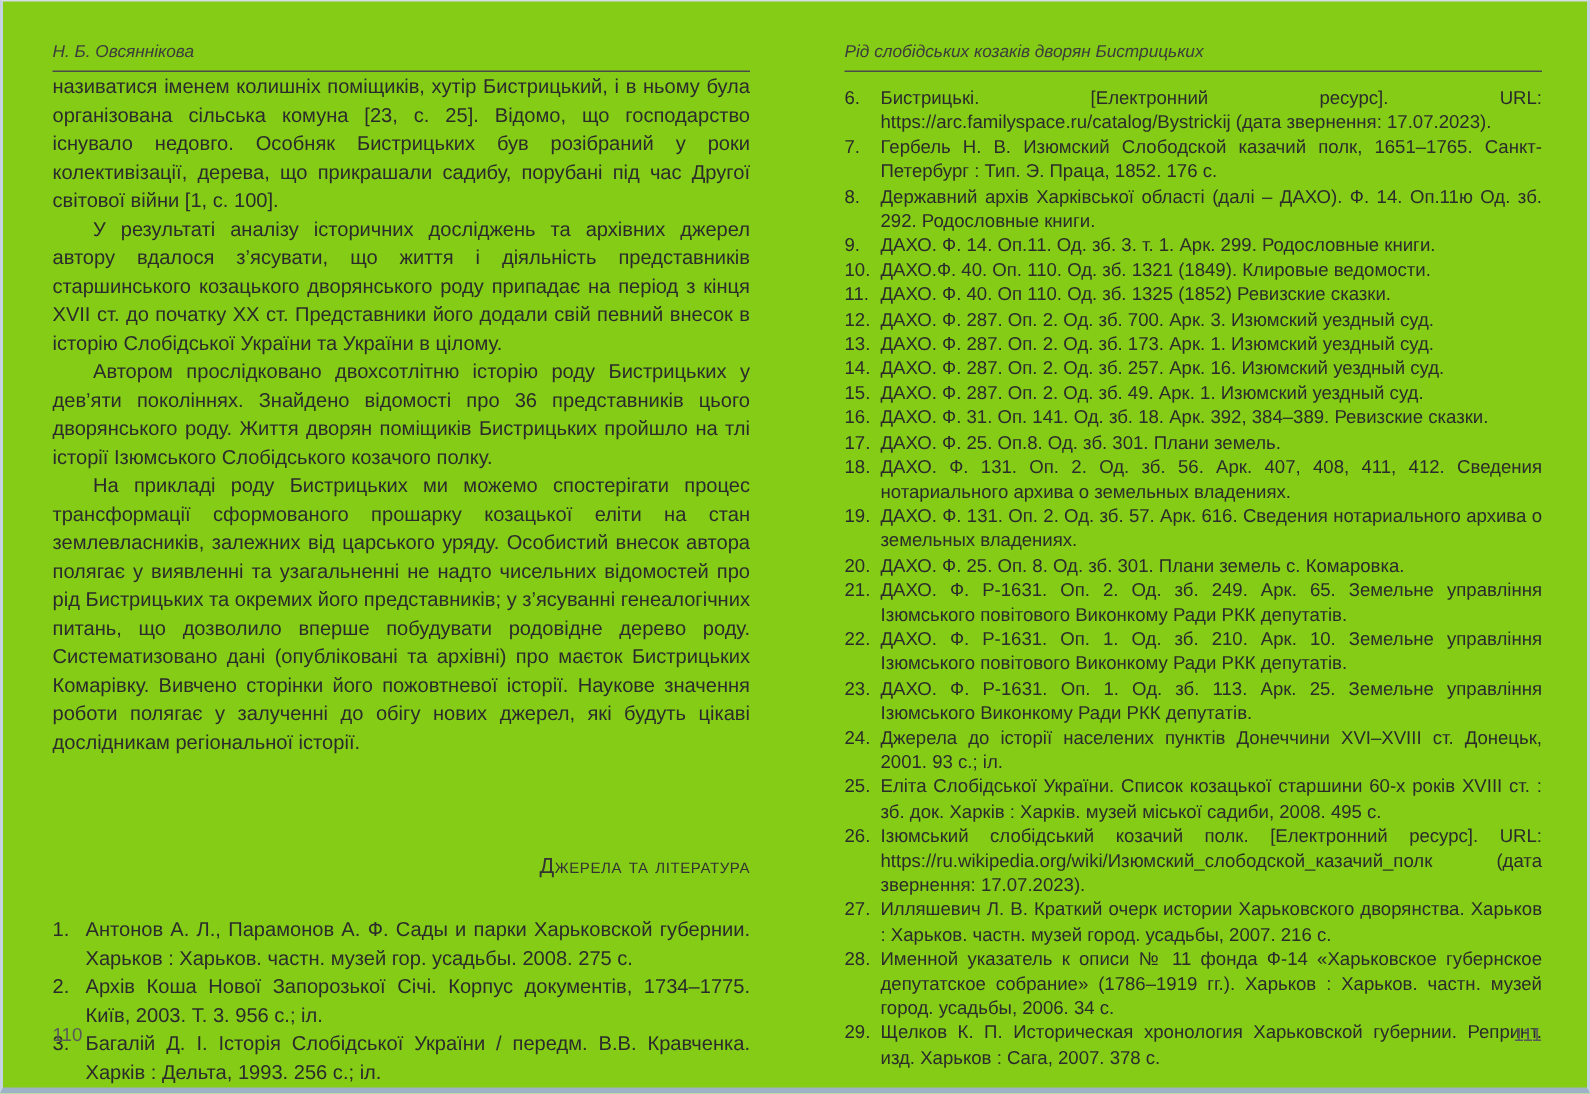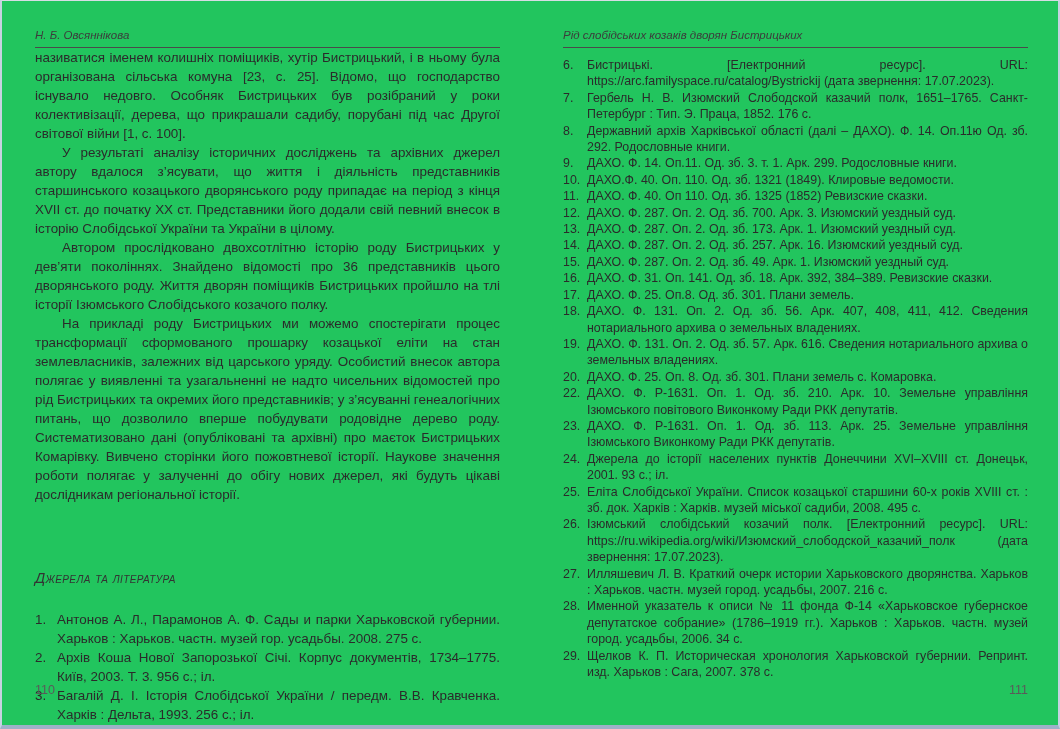--- a/index.html
+++ b/index.html
@@ -6,21 +6,21 @@
     margin: 0;
     padding: 0;
     background: #ffffff;
     font-family: "Liberation Sans", "DejaVu Sans", sans-serif;
   }
   .spread {
     position: relative;
     width: 1060px;
     height: 729px;
     box-sizing: border-box;
-    background: #22c55e;
+    background: #84cc16;
     border-top: 1px solid #d7dde4;
     border-left: 2px solid #c6d2e0;
     border-right: 2px solid #c6d2e0;
     border-bottom: 4px solid #9db1c7;
     overflow: hidden;
     display: flex;
     color: #2b2b2b;
   }
   .page {
     position: relative;
@@ -47,26 +47,25 @@
     line-height: 19px;
     text-align: justify;
     color: #2b2b2b;
   }
   .body-text p { margin: 0; }
   .body-text p.indent { text-indent: 27px; }
 
   .section-heading {
     margin-top: 66px;
     margin-bottom: 24px;
-    text-align: left;
+    text-align: right;
     font-variant: small-caps;
     font-size: 14.5px;
     letter-spacing: 0.4px;
     color: #333333;
-    font-style: italic;
   }
 
   
   .ref-list { margin: 0; }
   .ref {
     display: flex;
     align-items: flex-start;
   }
   .ref-num {
     flex: 0 0 22px;
@@ -183,20 +182,24 @@
         </div>
       <div class="ref">
           <span class="ref-num">19.</span>
           <span class="ref-text">ДАХО. Ф. 131. Оп. 2. Од. зб. 57. Арк. 616. Сведения нотариального архива о земельных владениях.</span>
         </div>
       <div class="ref">
           <span class="ref-num">20.</span>
           <span class="ref-text">ДАХО. Ф. 25. Оп. 8. Од. зб. 301. Плани земель с. Комаровка.</span>
         </div>
       <div class="ref">
+          <span class="ref-num">21.</span>
+          <span class="ref-text">ДАХО. Ф. Р-1631. Оп. 2. Од. зб. 249. Арк. 65. Земельне управління Ізюмського повітового Виконкому Ради РКК депутатів.</span>
+        </div>
+      <div class="ref">
           <span class="ref-num">22.</span>
           <span class="ref-text">ДАХО. Ф. Р-1631. Оп. 1. Од. зб. 210. Арк. 10. Земельне управління Ізюмського повітового Виконкому Ради РКК депутатів.</span>
         </div>
       <div class="ref">
           <span class="ref-num">23.</span>
           <span class="ref-text">ДАХО. Ф. Р-1631. Оп. 1. Од. зб. 113. Арк. 25. Земельне управління Ізюмського Виконкому Ради РКК депутатів.</span>
         </div>
       <div class="ref">
           <span class="ref-num">24.</span>
           <span class="ref-text">Джерела до історії населених пунктів Донеччини XVI–XVIII ст. Донецьк, 2001. 93 с.; іл.</span>

